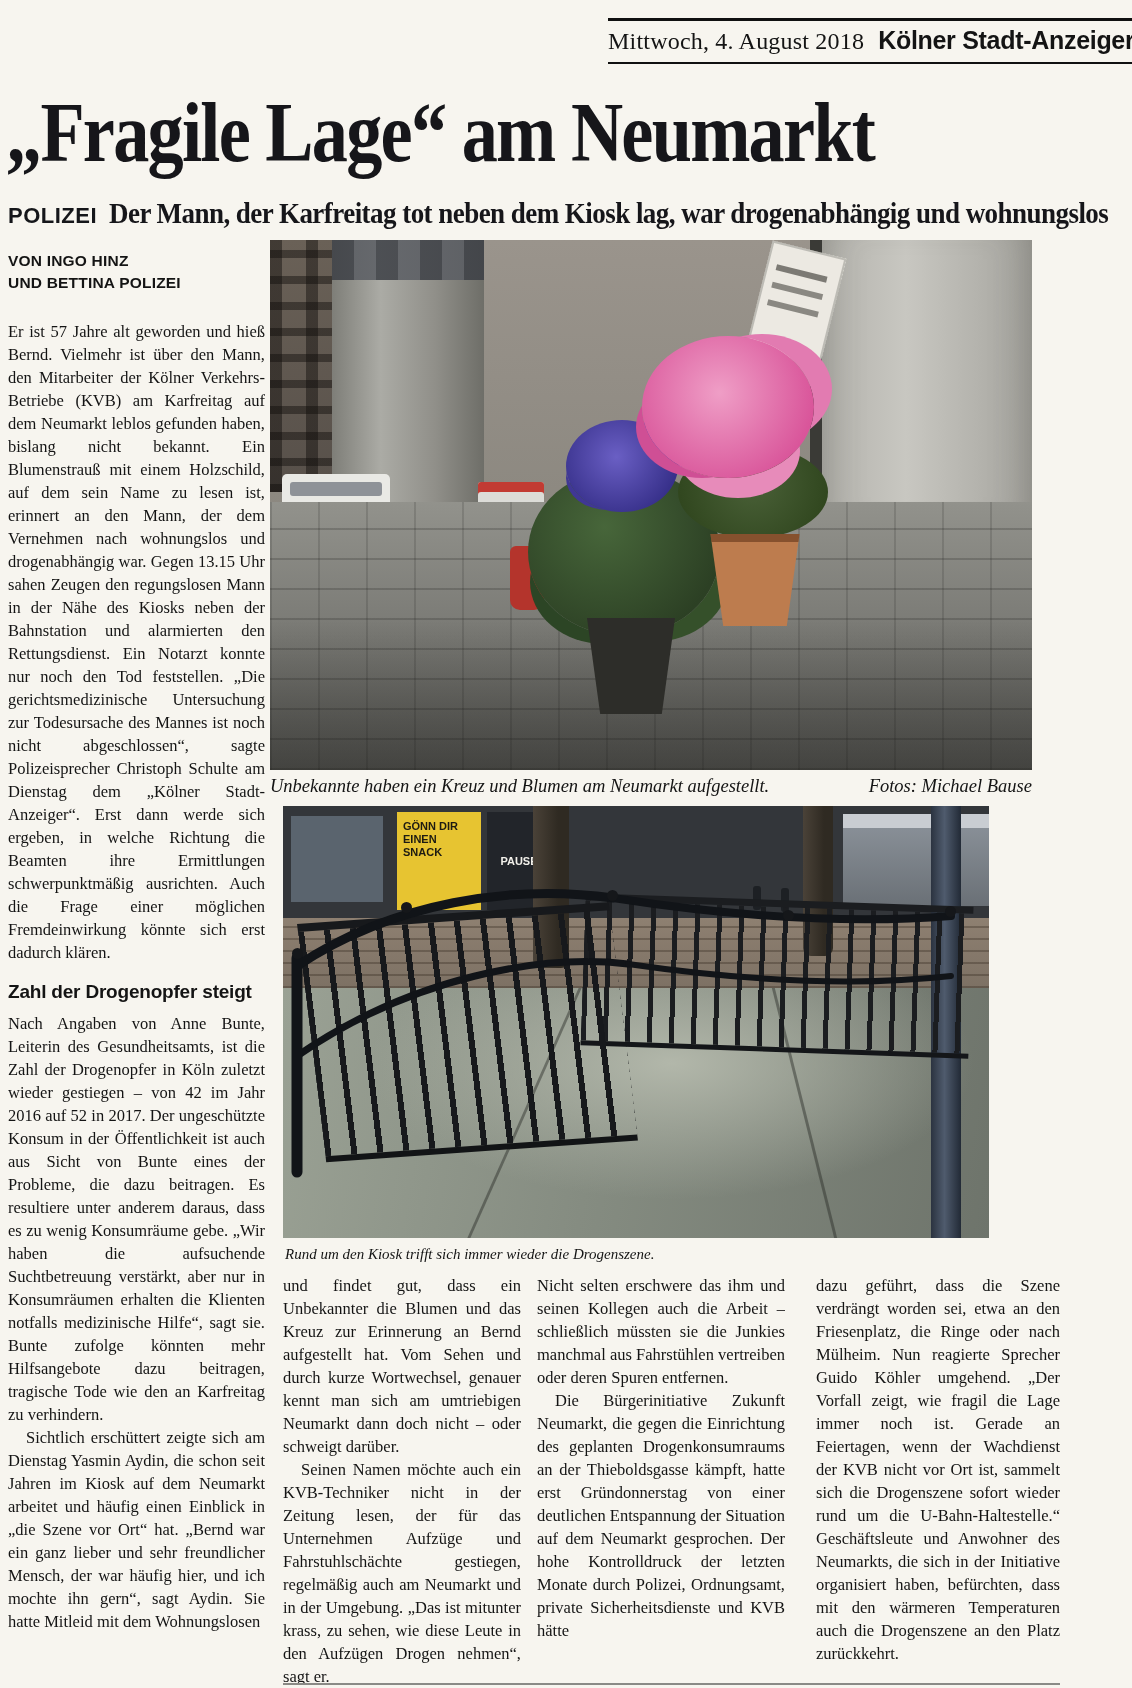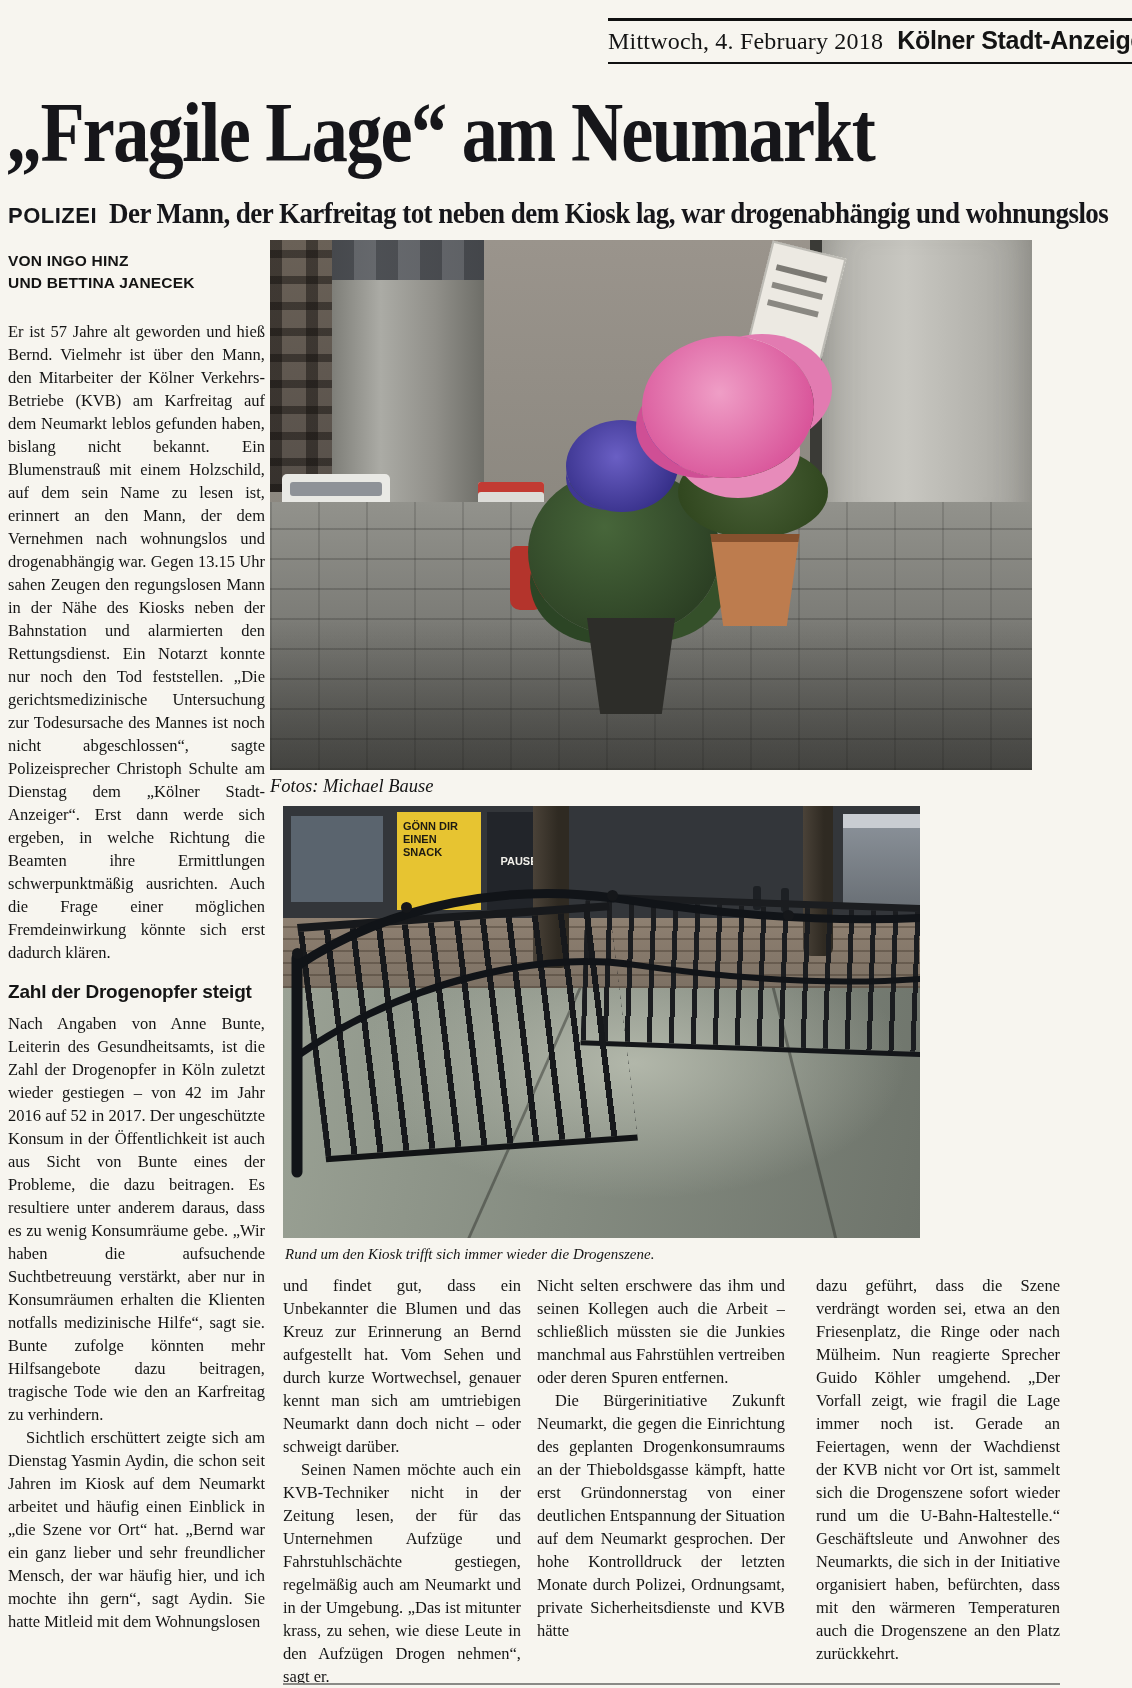--- a/index.html
+++ b/index.html
@@ -87,21 +87,21 @@
     clip-path:polygon(10% 0,90% 0,78% 100%,22% 100%);}
   .p1-pot-right{position:absolute;left:432px;top:294px;width:106px;height:92px;background:#bd7c4e;
     clip-path:polygon(8% 0,92% 0,80% 100%,20% 100%);box-shadow:inset 0 8px 0 rgba(90,45,20,.55);}
   .p1-vase{position:absolute;left:240px;top:306px;width:34px;height:64px;background:#b4342c;border-radius:6px 6px 10px 10px;}
   .p1-sign{position:absolute;left:488px;top:8px;width:76px;height:112px;background:#ece9e2;
     transform:rotate(14deg);box-shadow:inset 0 0 0 2px rgba(120,120,115,.4);}
   .p1-sign::before{content:"";position:absolute;left:10px;top:22px;width:52px;height:6px;background:#7c7a74;
     box-shadow:0 18px 0 #8a8882,0 36px 0 #8a8882;}
 
   
-  .photo2{position:absolute;left:283px;top:806px;width:637px;height:432px;overflow:hidden;background:#7d8279;}
+  .photo2{position:absolute;left:283px;top:806px;width:706px;height:432px;overflow:hidden;background:#7d8279;}
   .p2-shops{position:absolute;left:0;top:0;width:100%;height:112px;background:#33363a;}
   .p2-shopwin{position:absolute;top:10px;background:#5a646e;}
   .p2-poster-y{position:absolute;left:114px;top:6px;width:84px;height:98px;background:#e7c431;
     color:#1d1b12;font-family:"Liberation Sans","DejaVu Sans",sans-serif;font-weight:bold;
     font-size:11px;line-height:13px;padding:8px 6px;box-sizing:border-box;text-align:left;}
   .p2-poster-d{position:absolute;left:204px;top:6px;width:64px;height:98px;background:#22252a;color:#f2f0ea;
     font-family:"Liberation Sans","DejaVu Sans",sans-serif;font-weight:bold;font-size:11px;
     display:flex;align-items:center;justify-content:center;}
   .p2-shop-bright{position:absolute;left:560px;top:8px;width:182px;height:92px;
     background:linear-gradient(#8d949c,#6a7076);box-shadow:inset 0 14px 0 #c9cdd2;}
@@ -125,34 +125,34 @@
     border-top:7px solid #1b1d20;border-bottom:5px solid #141619;transform:rotate(2deg);}
   .p2-swoosh{position:absolute;left:0;top:0;}
   .ball{position:absolute;width:11px;height:11px;border-radius:50%;background:#15171a;}
 </style>
 </head>
 <body>
 
 <div class="page">
 
   <div class="masthead">
-    <span class="date">Mittwoch, 4. February 2018</span>
+    <span class="date">Mittwoch, 4. August 2018</span>
     <span class="paper">Kölner Stadt-Anzeiger</span>
   </div>
 
   <div class="headline">„Fragile Lage“ am Neumarkt</div>
   <div class="kicker-row">
     <span class="kicker-label">POLIZEI</span>
     <span class="kicker-sub">Der Mann, der Karfreitag tot neben dem Kiosk lag, war drogenabhängig und wohnungslos</span>
   </div>
 
   <div class="bodycol col1">
     <div class="byline">
       <div>VON INGO HINZ</div>
-      <div>UND BETTINA JANECEK</div>
+      <div>UND BETTINA POLIZEI</div>
     </div>
     <p class="firstp">Er ist 57 Jahre alt geworden und hieß Bernd. Vielmehr ist über den Mann, den Mitarbeiter der Kölner Verkehrs-Betriebe (KVB) am Karfreitag auf dem Neumarkt leblos gefunden haben, bislang nicht bekannt. Ein Blumenstrauß mit einem Holzschild, auf dem sein Name zu lesen ist, erinnert an den Mann, der dem Vernehmen nach wohnungslos und drogenabhängig war. Gegen 13.15 Uhr sahen Zeugen den regungslosen Mann in der Nähe des Kiosks neben der Bahnstation und alarmierten den Rettungsdienst. Ein Notarzt konnte nur noch den Tod feststellen. „Die gerichtsmedizinische Untersuchung zur Todesursache des Mannes ist noch nicht abgeschlossen“, sagte Polizeisprecher Christoph Schulte am Dienstag dem „Kölner Stadt-Anzeiger“. Erst dann werde sich ergeben, in welche Richtung die Beamten ihre Ermittlungen schwerpunktmäßig ausrichten. Auch die Frage einer möglichen Fremdeinwirkung könnte sich erst dadurch klären.</p>
     <div class="crosshead">Zahl der Drogenopfer steigt</div>
     <p>Nach Angaben von Anne Bunte, Leiterin des Gesundheitsamts, ist die Zahl der Drogenopfer in Köln zuletzt wieder gestiegen – von 42 im Jahr 2016 auf 52 in 2017. Der ungeschützte Konsum in der Öffentlichkeit ist auch aus Sicht von Bunte eines der Probleme, die dazu beitragen. Es resultiere unter anderem daraus, dass es zu wenig Konsumräume gebe. „Wir haben die aufsuchende Suchtbetreuung verstärkt, aber nur in Konsumräumen erhalten die Klienten notfalls medizinische Hilfe“, sagt sie. Bunte zufolge könnten mehr Hilfsangebote dazu beitragen, tragische Tode wie den an Karfreitag zu verhindern.</p>
     <p class="indent">Sichtlich erschüttert zeigte sich am Dienstag Yasmin Aydin, die schon seit Jahren im Kiosk auf dem Neumarkt arbeitet und häufig einen Einblick in „die Szene vor Ort“ hat. „Bernd war ein ganz lieber und sehr freundlicher Mensch, der war häufig hier, und ich mochte ihn gern“, sagt Aydin. Sie hatte Mitleid mit dem Wohnungslosen</p>
   </div>
 
   <div class="photo1">
     <div class="p1-bg"></div>
     <div class="p1-bldg-left"></div>
@@ -170,20 +170,21 @@
     <div class="p1-vase"></div>
     <div class="p1-foliage"></div>
     <div class="p1-foliage2"></div>
     <div class="p1-purple"></div>
     <div class="p1-pink"></div>
     <div class="p1-pot-left"></div>
     <div class="p1-pot-right"></div>
   </div>
 
   <div class="caption-row">
+    <span>Unbekannte haben ein Kreuz und Blumen am Neumarkt aufgestellt.</span>
     <span>Fotos: Michael Bause</span>
   </div>
 
   <div class="photo2">
     <div class="p2-shops"></div>
     <div class="p2-shopwin" style="left:8px;width:92px;height:86px;"></div>
     <div class="p2-poster-y">GÖNN DIR EINEN SNACK</div>
     <div class="p2-poster-d">PAUSE</div>
     <div class="p2-shop-bright"></div>
     <div class="p2-person" style="left:470px;top:80px;"></div>

